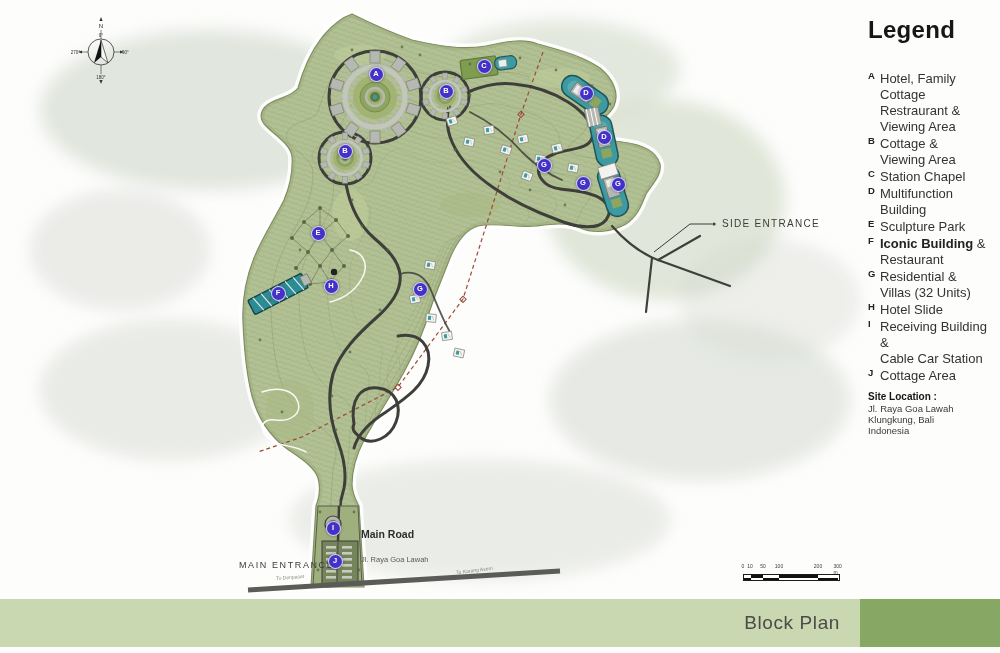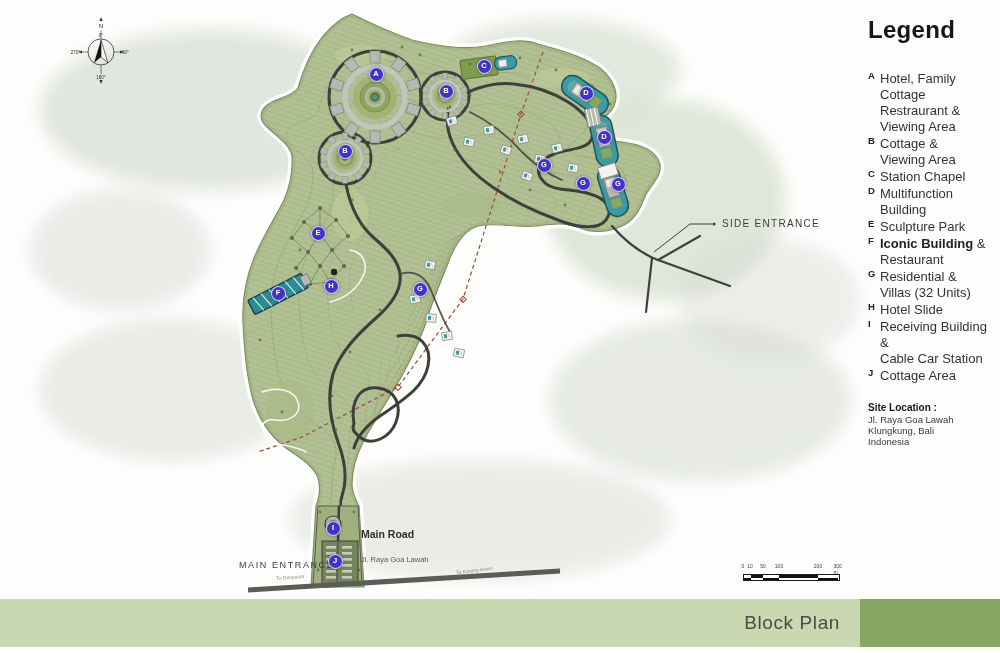--- a/index.html
+++ b/index.html
@@ -26,21 +26,21 @@
   .sb-tick{position:absolute;top:0;font-size:5px;color:#3a3a38;transform:translateX(-50%);}
   .sb-box{position:absolute;left:5px;top:11px;width:95px;height:5px;border:1px solid #1c1c1a;background:#fff;}
   .sb-seg{position:absolute;background:#111;height:2.5px;}
   
   .legend{position:absolute;left:868px;top:16px;width:130px;}
   .lg-title{font-size:24px;font-weight:bold;color:#161616;letter-spacing:.3px;margin-bottom:27px;}
   .lg-row{display:flex;margin-bottom:1px;}
   .lg-key{flex:0 0 12px;font-size:9.5px;font-weight:bold;color:#222;line-height:10.6px;}
   .lg-text{font-size:13px;color:#333;line-height:16px;white-space:pre-line;}
   .lg-text b{font-weight:bold;color:#222;}
-  .info-block{margin-top:18px;}
+  .info-block{margin-top:7px;}
   .info-head{font-size:10px;font-weight:bold;color:#161616;line-height:12px;}
   .info-body{font-size:9.5px;color:#3a3a38;line-height:11px;white-space:pre-line;}
   
   .footer{position:absolute;left:0;top:599px;width:1000px;height:48px;background:#c9d8b0;}
   .footer-dark{position:absolute;left:860px;top:599px;width:140px;height:48px;background:#87a765;}
   .footer-title{position:absolute;top:599px;right:160px;height:32px;line-height:48px;
                 font-size:19px;color:#4b4b49;letter-spacing:.6px;}
 </style>
 </head>
 <body>

